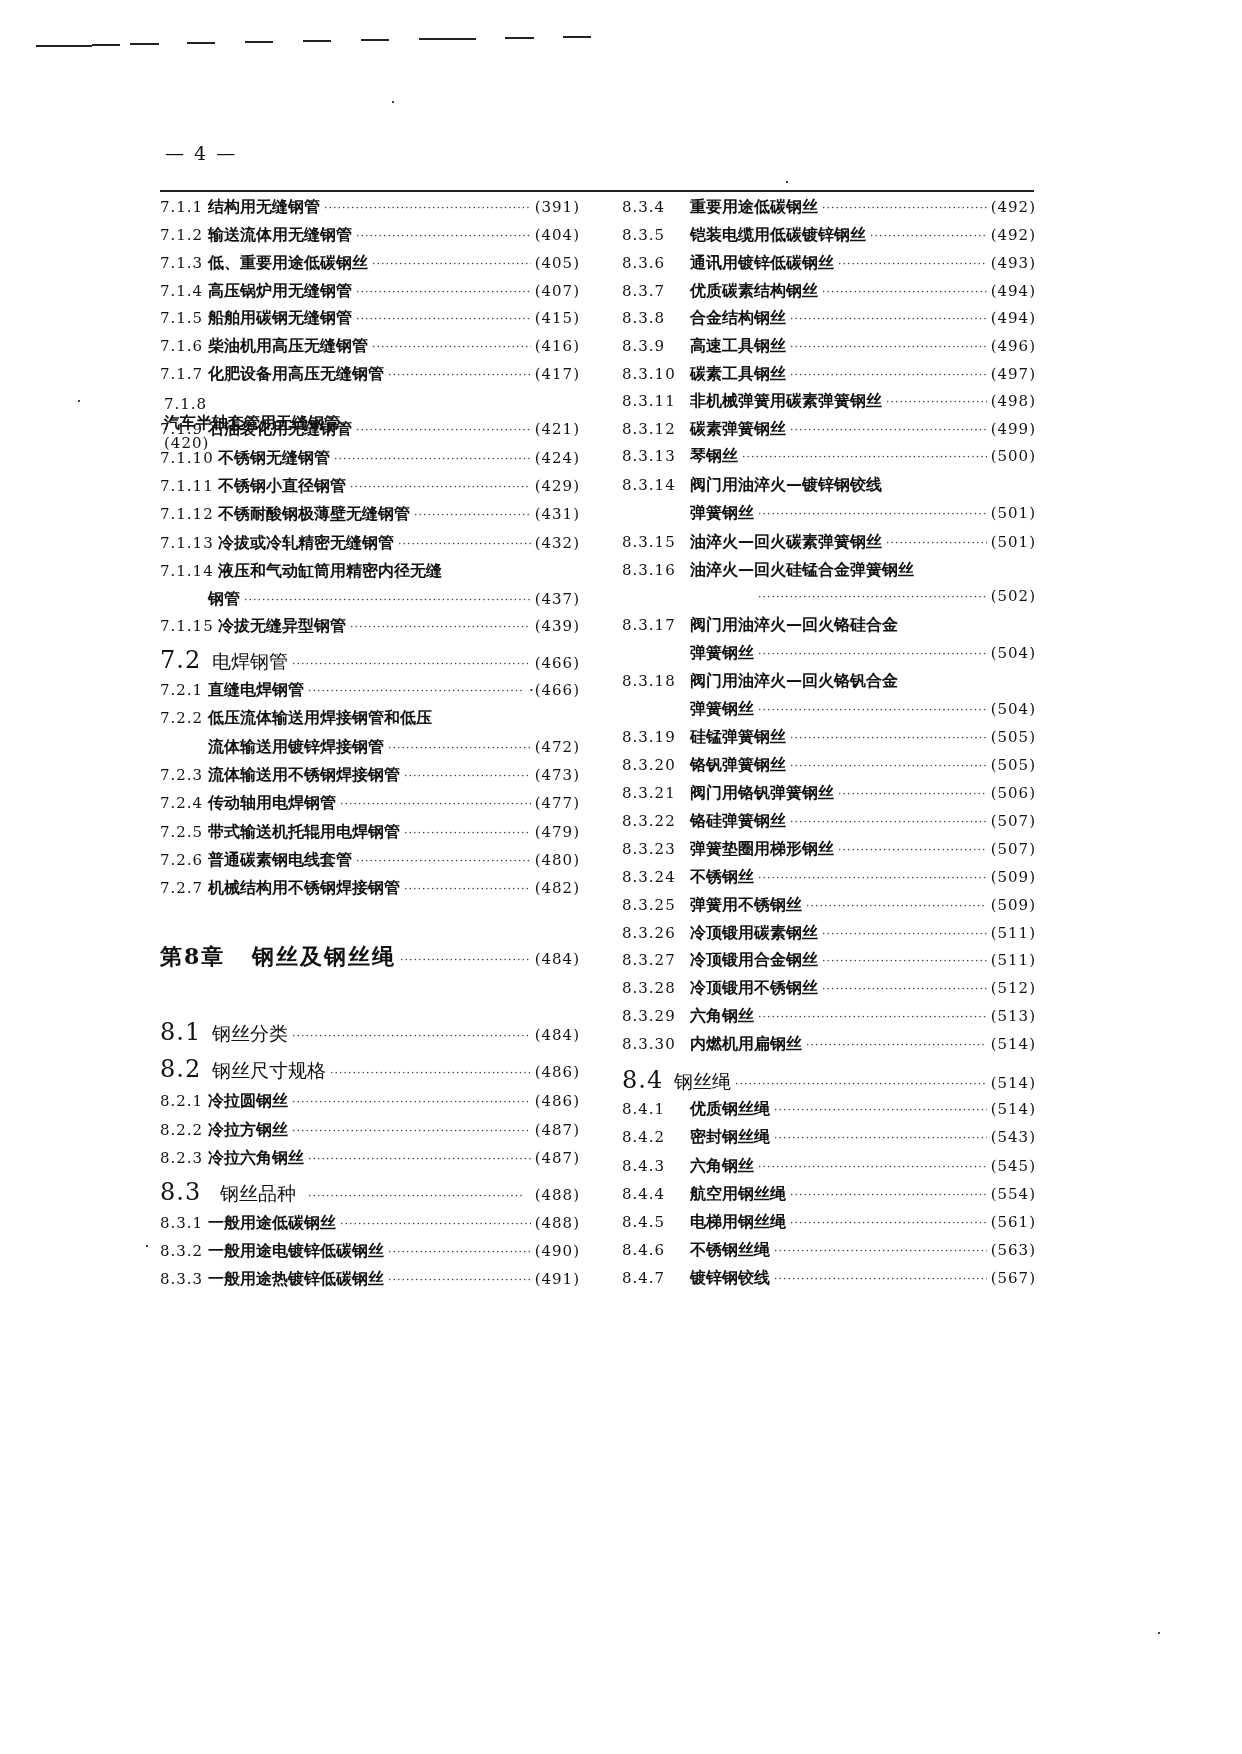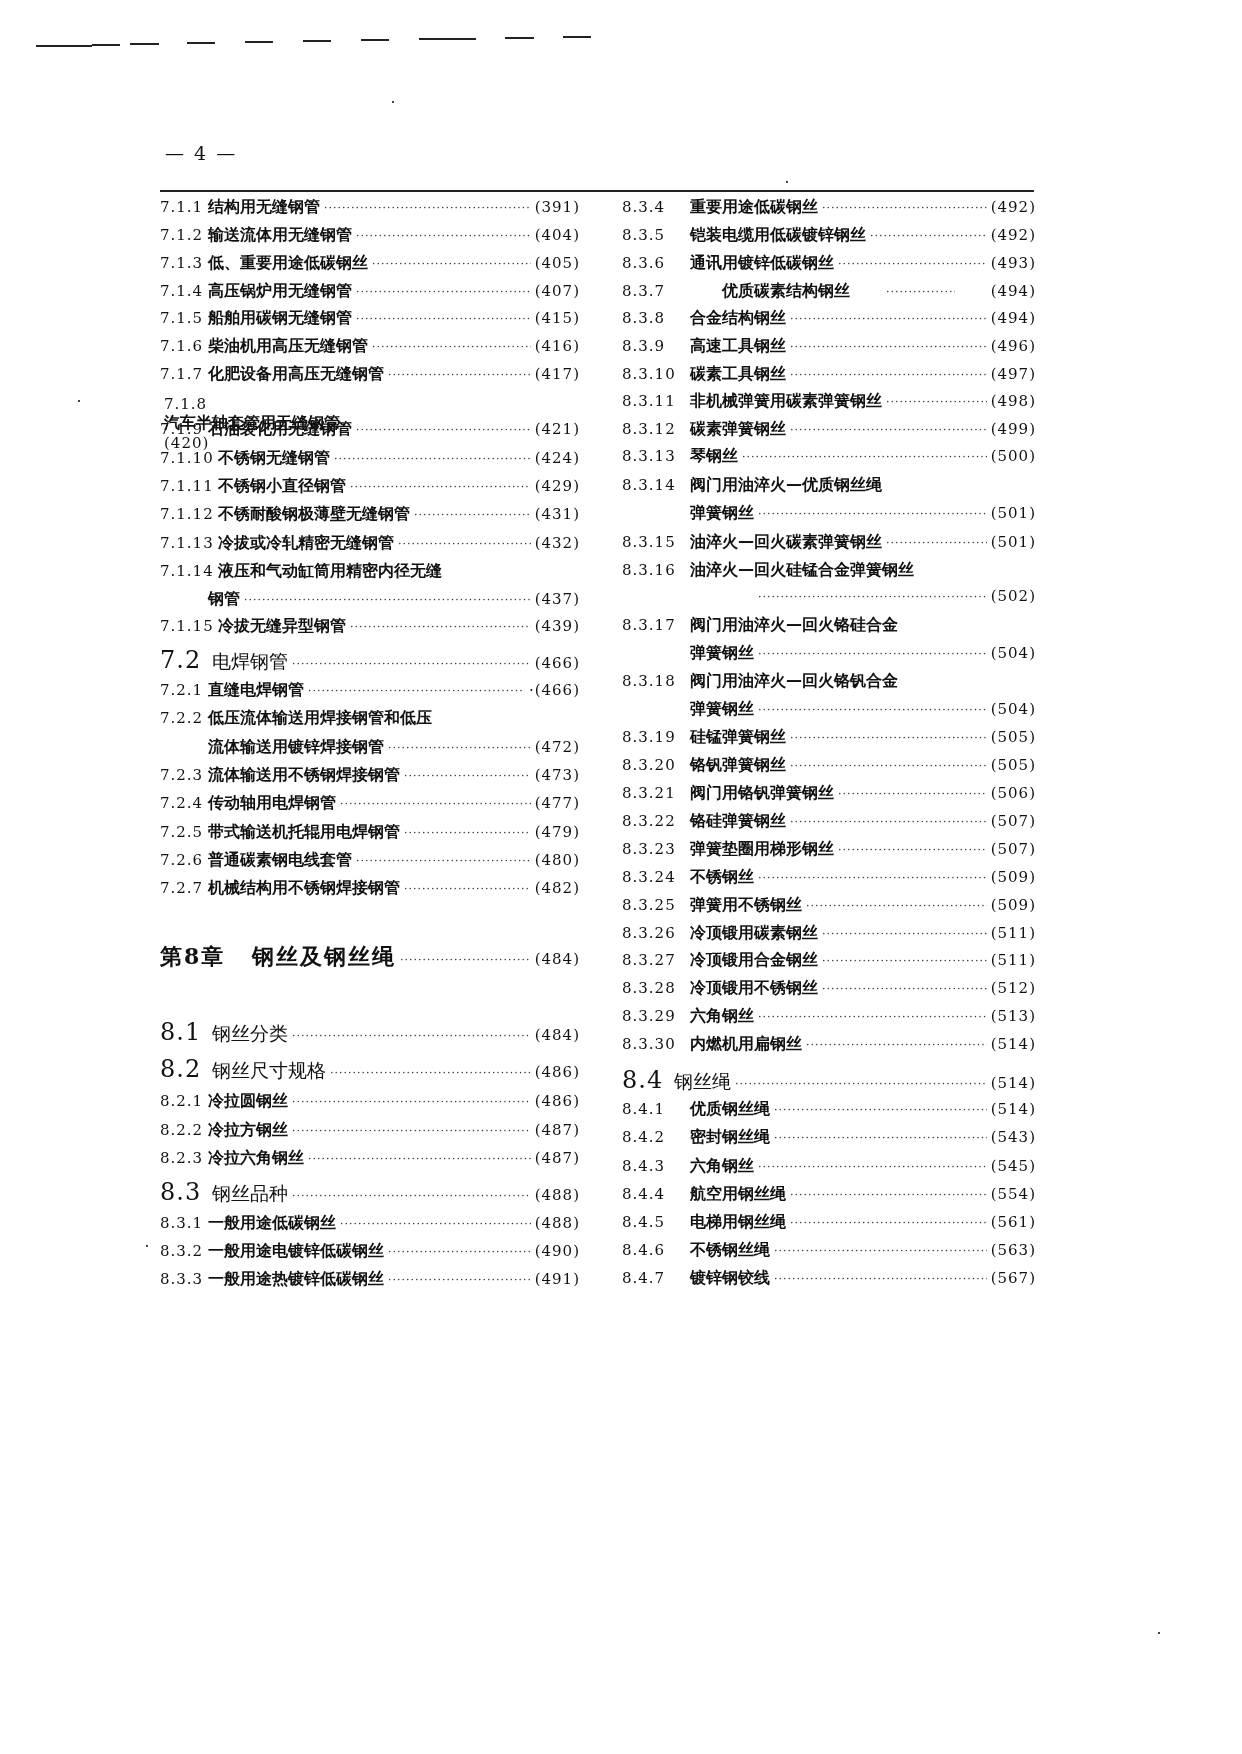--- a/index.html
+++ b/index.html
@@ -231,21 +231,21 @@
       <span class="title">冷拉方钢丝</span>
       <span class="leader"></span>
       <span class="pg">(487)</span>
     </div>
     <div class="row" style="top: 1148px;">
       <span class="num">8.2.3</span>
       <span class="title">冷拉六角钢丝</span>
       <span class="leader"></span>
       <span class="pg">(487)</span>
     </div>
-    <div class="row section" style="top: 1178px;">
+    <div class="row section" style="top: 1178px; gap: 8px;">
       <span class="num">8.3</span>
       <span class="title">钢丝品种</span>
       <span class="leader"></span>
       <span class="pg">(488)</span>
     </div>
     <div class="row" style="top: 1213px;">
       <span class="num">8.3.1</span>
       <span class="title">一般用途低碳钢丝</span>
       <span class="leader"></span>
       <span class="pg">(488)</span>
@@ -275,21 +275,21 @@
       <span class="title">铠装电缆用低碳镀锌钢丝</span>
       <span class="leader"></span>
       <span class="pg">(492)</span>
     </div>
     <div class="row" style="top: 253px;">
       <span class="num">8.3.6</span>
       <span class="title">通讯用镀锌低碳钢丝</span>
       <span class="leader"></span>
       <span class="pg">(493)</span>
     </div>
-    <div class="row" style="top: 281px; gap: 32px;">
+    <div class="row" style="top: 281px;">
       <span class="num">8.3.7</span>
       <span class="title">优质碳素结构钢丝</span>
       <span class="leader"></span>
       <span class="pg">(494)</span>
     </div>
     <div class="row" style="top: 308px;">
       <span class="num">8.3.8</span>
       <span class="title">合金结构钢丝</span>
       <span class="leader"></span>
       <span class="pg">(494)</span>
@@ -319,21 +319,21 @@
       <span class="pg">(499)</span>
     </div>
     <div class="row" style="top: 446px;">
       <span class="num">8.3.13</span>
       <span class="title">琴钢丝</span>
       <span class="leader"></span>
       <span class="pg">(500)</span>
     </div>
     <div class="row" style="top: 475px;">
       <span class="num">8.3.14</span>
-      <span class="title">阀门用油淬火—优质钢丝绳</span>
+      <span class="title">阀门用油淬火—镀锌钢铰线</span>
     </div>
     <div class="row cont" style="top: 503px;">
       <span class="num"></span>
       <span class="title">弹簧钢丝</span>
       <span class="leader"></span>
       <span class="pg">(501)</span>
     </div>
     <div class="row" style="top: 532px;">
       <span class="num">8.3.15</span>
       <span class="title">油淬火—回火碳素弹簧钢丝</span>

